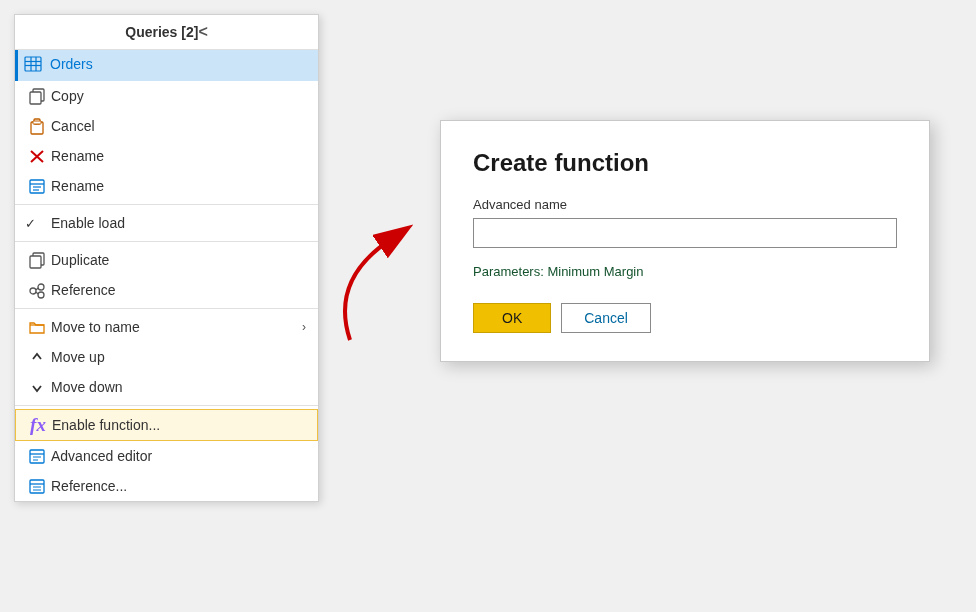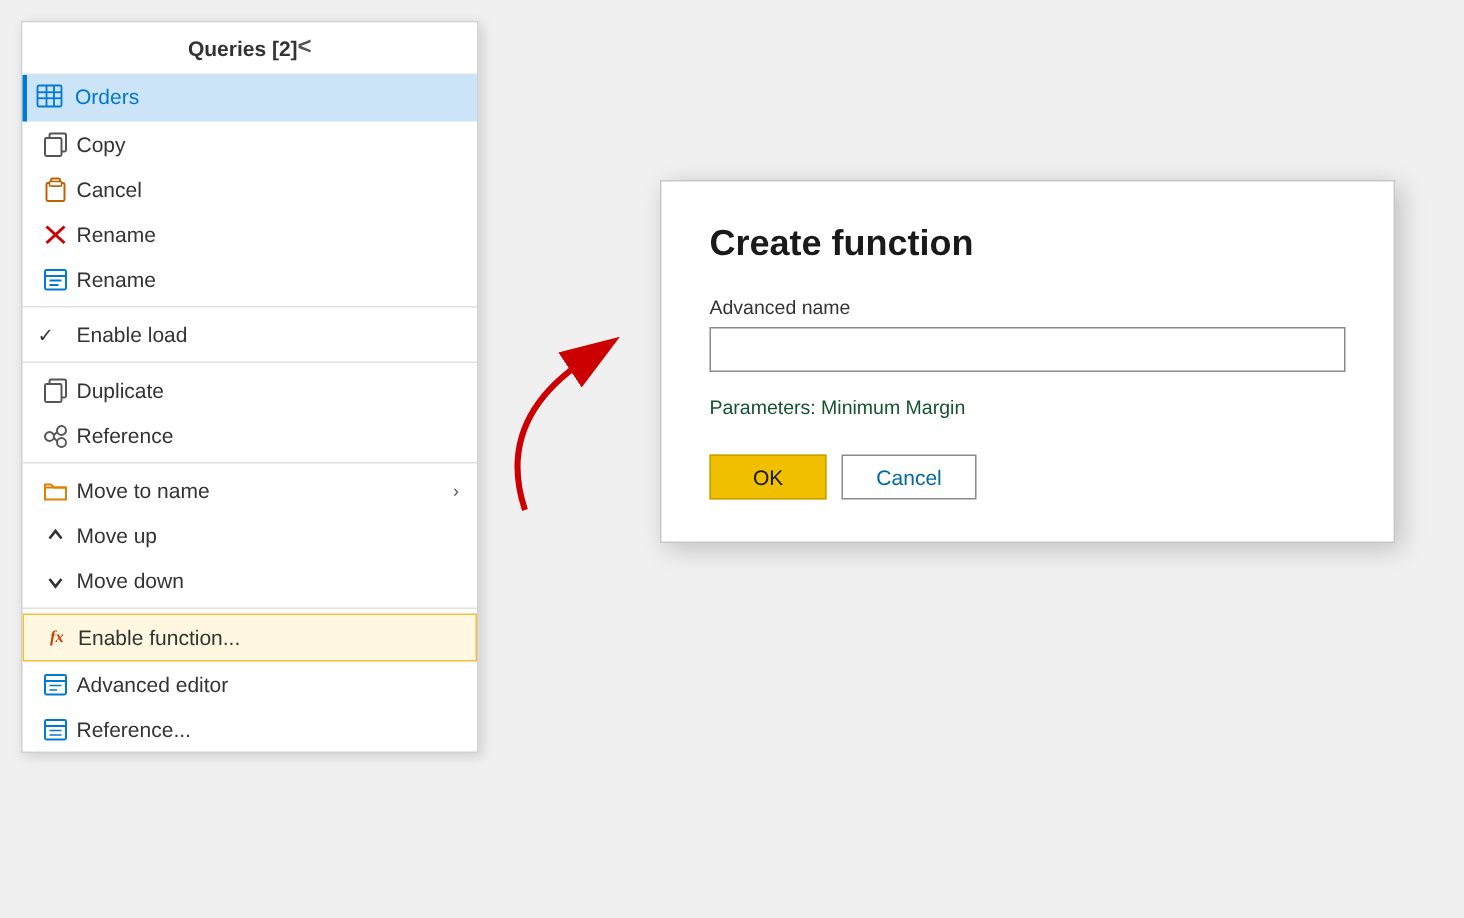--- a/index.html
+++ b/index.html
@@ -325,21 +325,21 @@
         <polyline points="5,7 9,12 13,7" fill="none" stroke="#333" stroke-width="1.8"></polyline>
       </svg>
     </span>
     <span>Move down</span>
   </div>
 
   <div class="divider"></div>
 
   <div class="menu-item highlighted">
     <span class="icon-wrap">
-      <span class="fx-icon" style="font-style:italic;font-family:serif;font-weight:bold;font-size:11px;color:#c2410c;">fx</span>
+      <span class="fx-icon" style="font-style:italic;font-family:serif;font-weight:bold;font-size:19px;color:#8b5cf6;">fx</span>
     </span>
     <span>Enable function...</span>
   </div>
 
 
   <div class="menu-item">
     <span class="icon-wrap">
       <svg width="18" height="17" viewBox="0 0 18 17">
         <rect x="2" y="2" width="14" height="13" rx="1" fill="none" stroke="#0078d4" stroke-width="1.3"></rect>
         <line x1="2" y1="6" x2="16" y2="6" stroke="#0078d4" stroke-width="1.3"></line>

